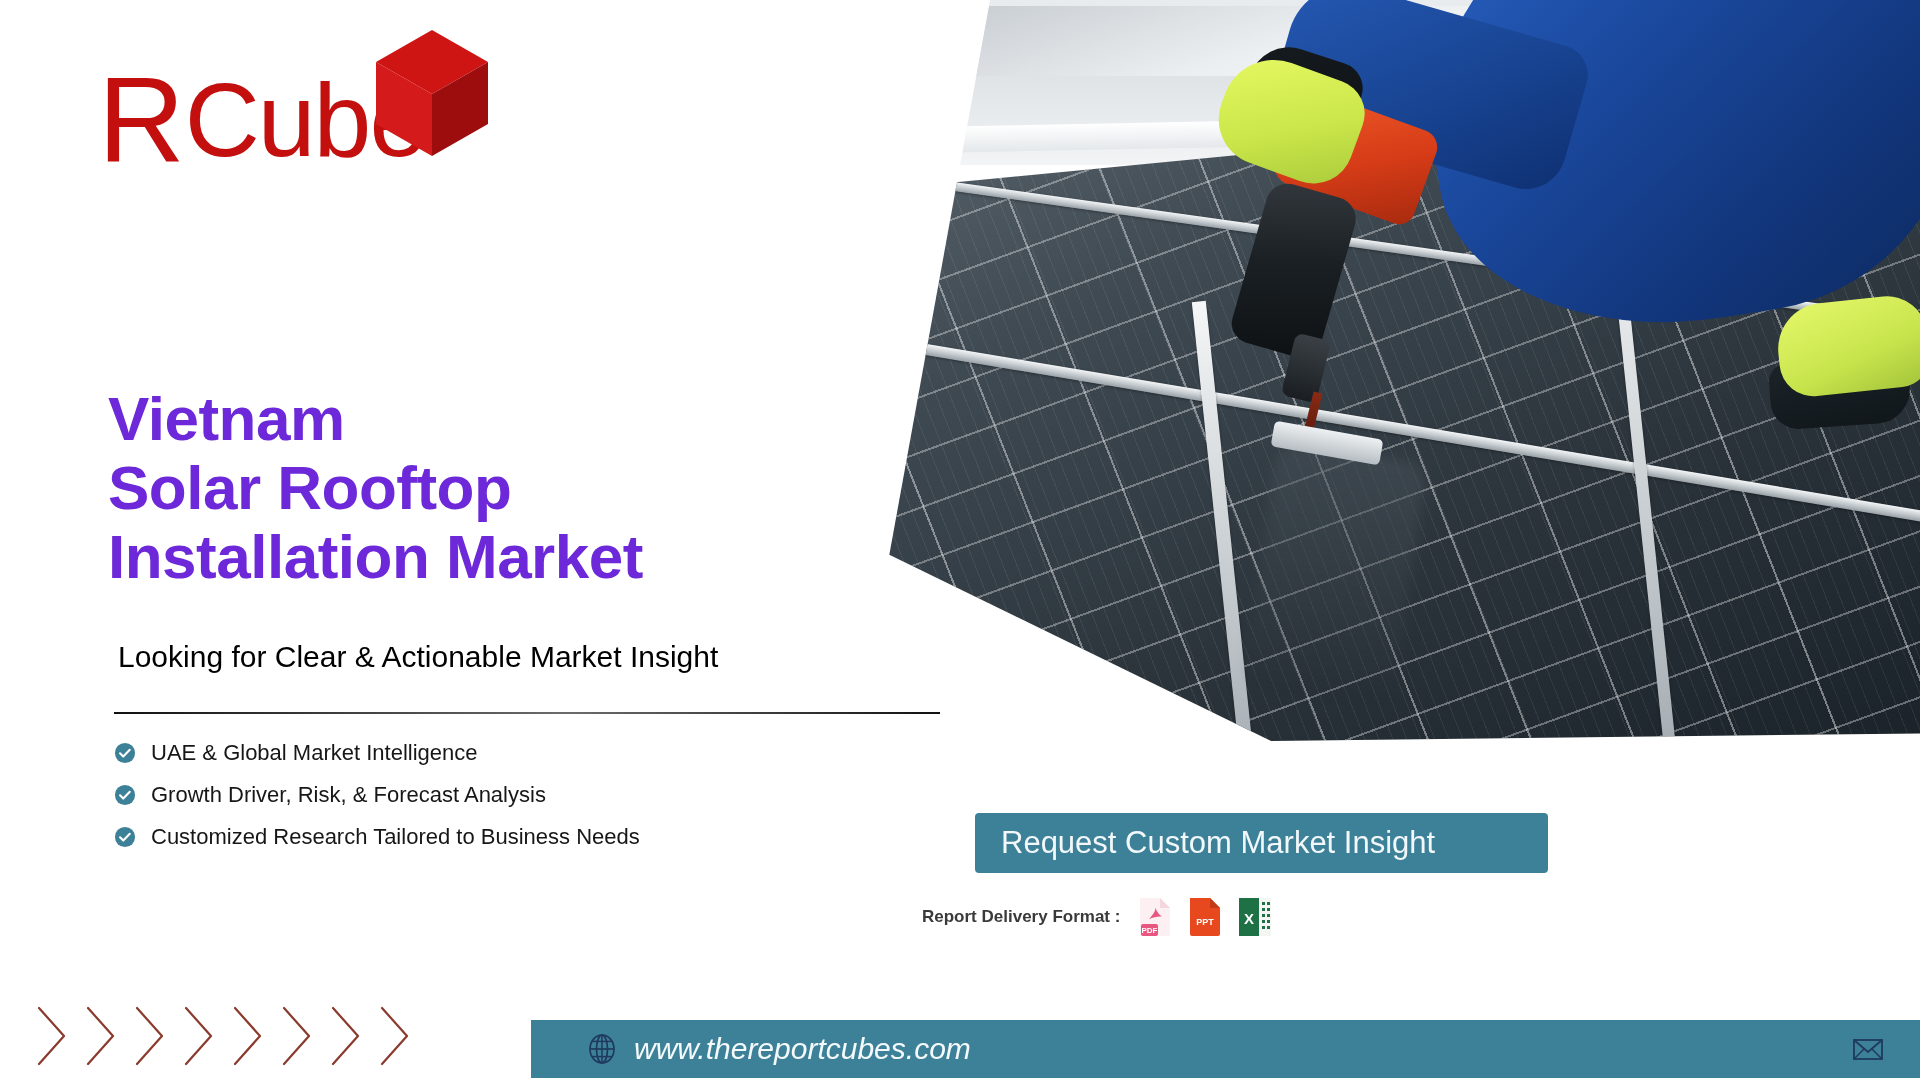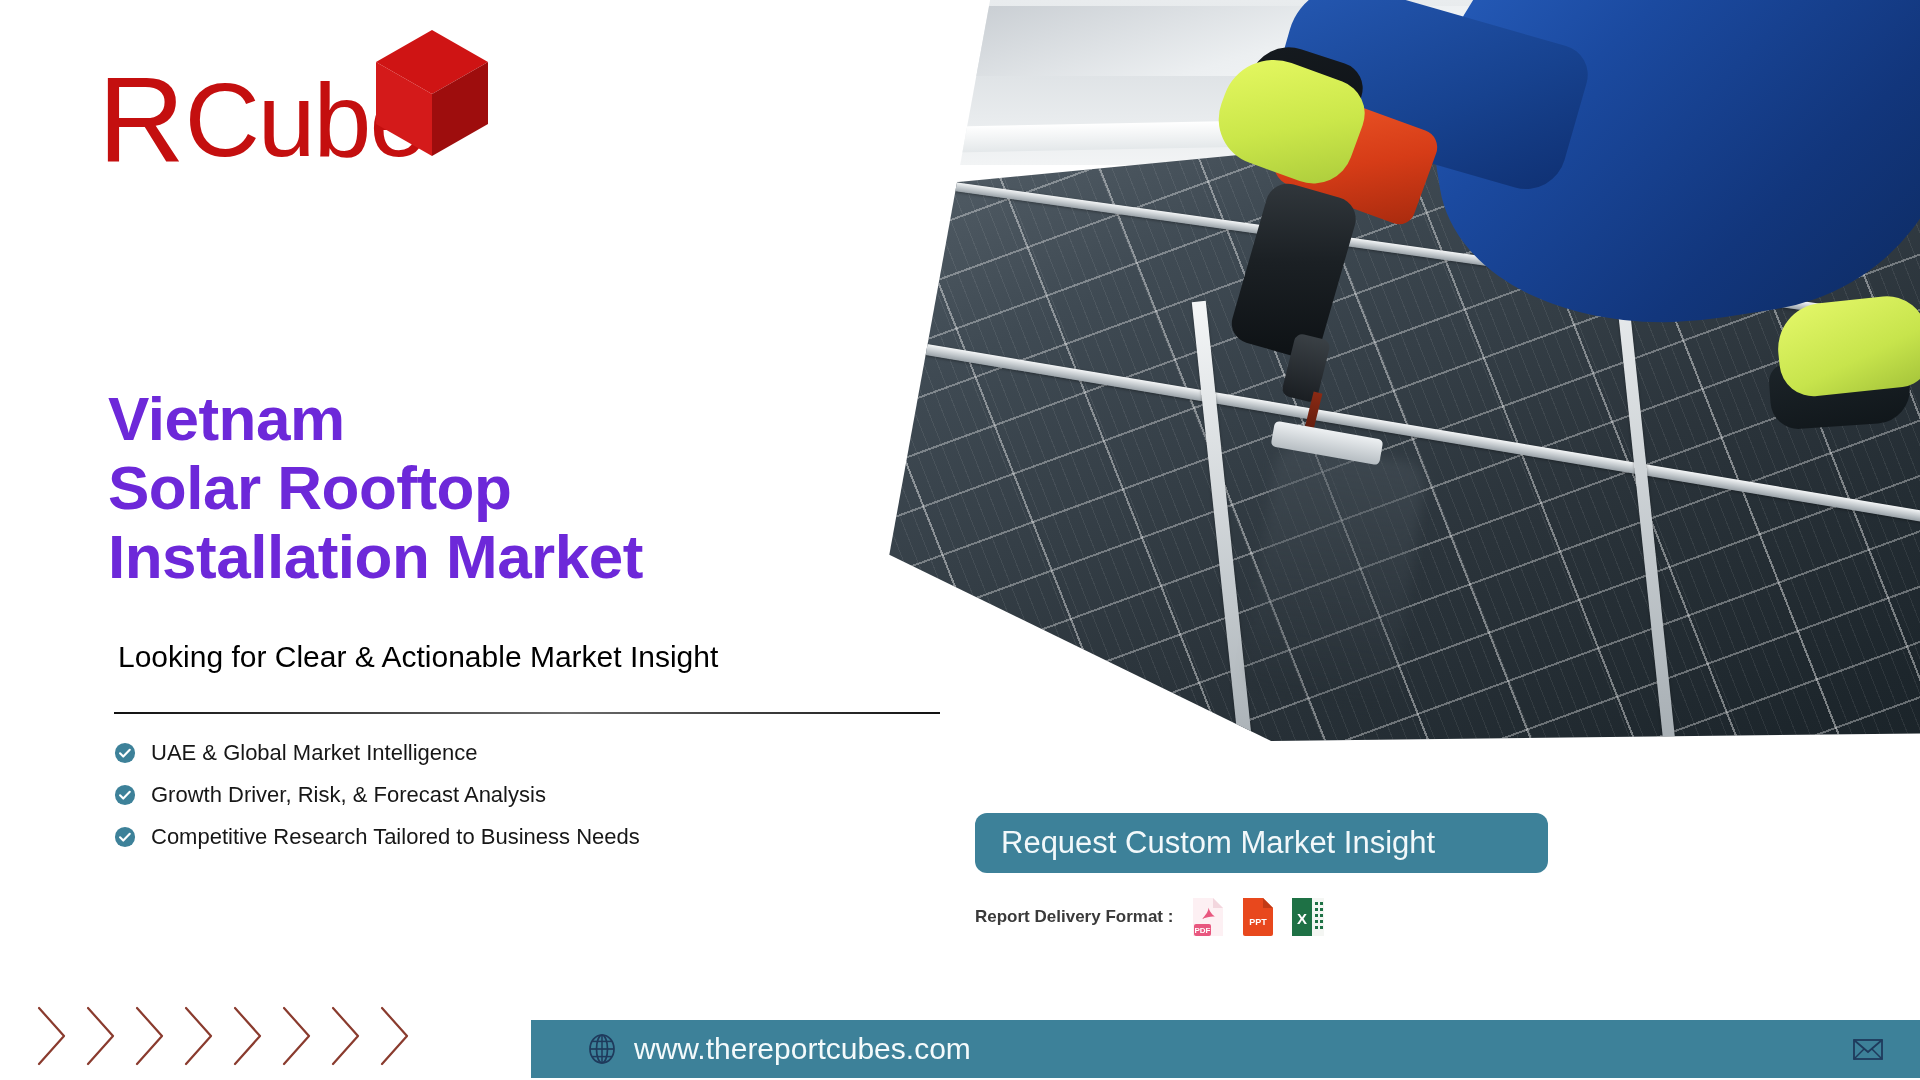--- a/index.html
+++ b/index.html
@@ -227,31 +227,31 @@
   }
 
   
   #cta-button {
     position: absolute;
     left: 975px;
     top: 813px;
     width: 573px;
     height: 60px;
     border: none;
-    border-radius: 12px;
+    border-radius: 4px;
     color: #f2f8fa;
     font-size: 31px;
     font-family: "Liberation Sans", sans-serif;
     text-align: left;
     padding: 0 0 0 26px;
     cursor: pointer;
   }
   #format-row {
     position: absolute;
-    left: 975px;
+    left: 922px;
     top: 896px;
     display: flex;
     align-items: center;
   }
   #format-label {
     font-size: 17px;
     font-weight: 700;
     color: #3a3a3a;
     margin-right: 18px;
     white-space: nowrap;
@@ -272,21 +272,21 @@
   #footer-bar {
     position: absolute;
     left: 531px;
     top: 1020px;
     width: 1389px;
     height: 58px;
     display: flex;
     align-items: center;
   }
   .foot-item { display: flex; align-items: center; }
-  #foot-web { margin-left: 55px; }
+  #foot-web { margin-left: 55px; font-style: italic; }
   #foot-mail { margin-left: auto; margin-right: 20px; }
   .foot-icon { width: 32px; height: 32px; margin-right: 16px; flex: 0 0 32px; }
   .foot-text {
     font-size: 30px;
     color: #f4fafb;
     white-space: nowrap;
   }
 </style>
 </head>
 <body>
@@ -344,21 +344,21 @@
         <circle cx="12" cy="12" r="11" fill="#3d8199"></circle>
         <path d="M6.6 12.4l3.5 3.5 7.1-7.4" fill="none" stroke="#ffffff" stroke-width="2.3" stroke-linecap="round" stroke-linejoin="round"></path>
       </svg>
       <span class="bullet-label">Growth Driver, Risk, &amp; Forecast Analysis</span>
     </div>
     <div class="bullet-row">
       <svg class="check-icon" viewBox="0 0 24 24">
         <circle cx="12" cy="12" r="11" fill="#3d8199"></circle>
         <path d="M6.6 12.4l3.5 3.5 7.1-7.4" fill="none" stroke="#ffffff" stroke-width="2.3" stroke-linecap="round" stroke-linejoin="round"></path>
       </svg>
-      <span class="bullet-label">Competitive Research Tailored to Business Needs</span>
+      <span class="bullet-label">Customized Research Tailored to Business Needs</span>
     </div>
   </div>
 
   <button id="cta-button" style="background: rgb(61, 129, 153);">Request Custom Market Insight</button>
 
   <div id="format-row">
     <span id="format-label">Report Delivery Format :</span>
 
     <svg class="fmt-icon" viewBox="0 0 34 42">
       <path d="M2 2h20l10 10v28H2z" fill="#fdf0f3"></path>

